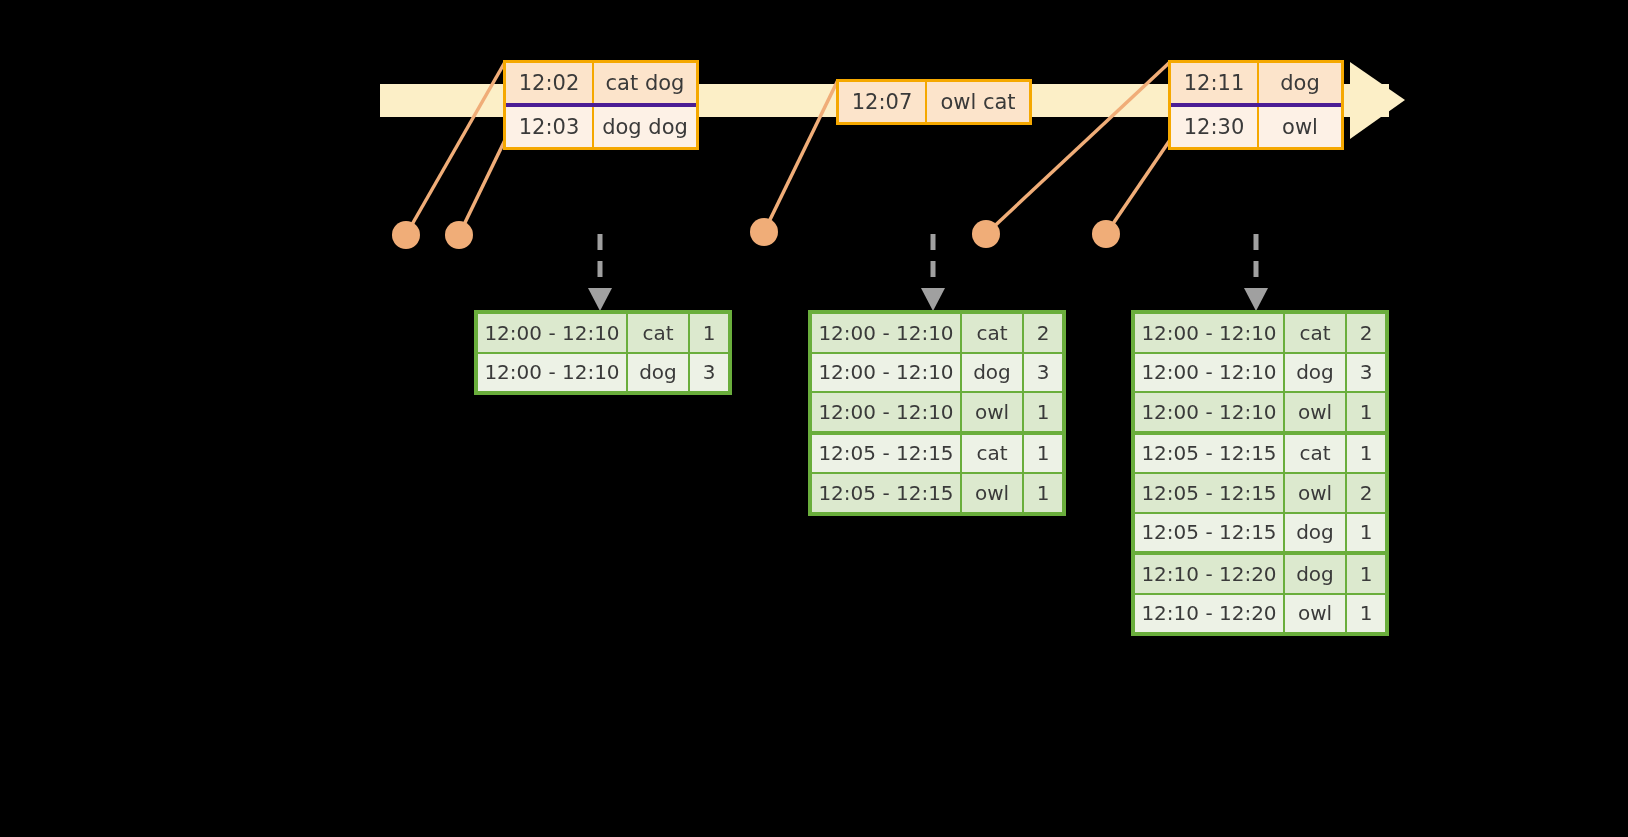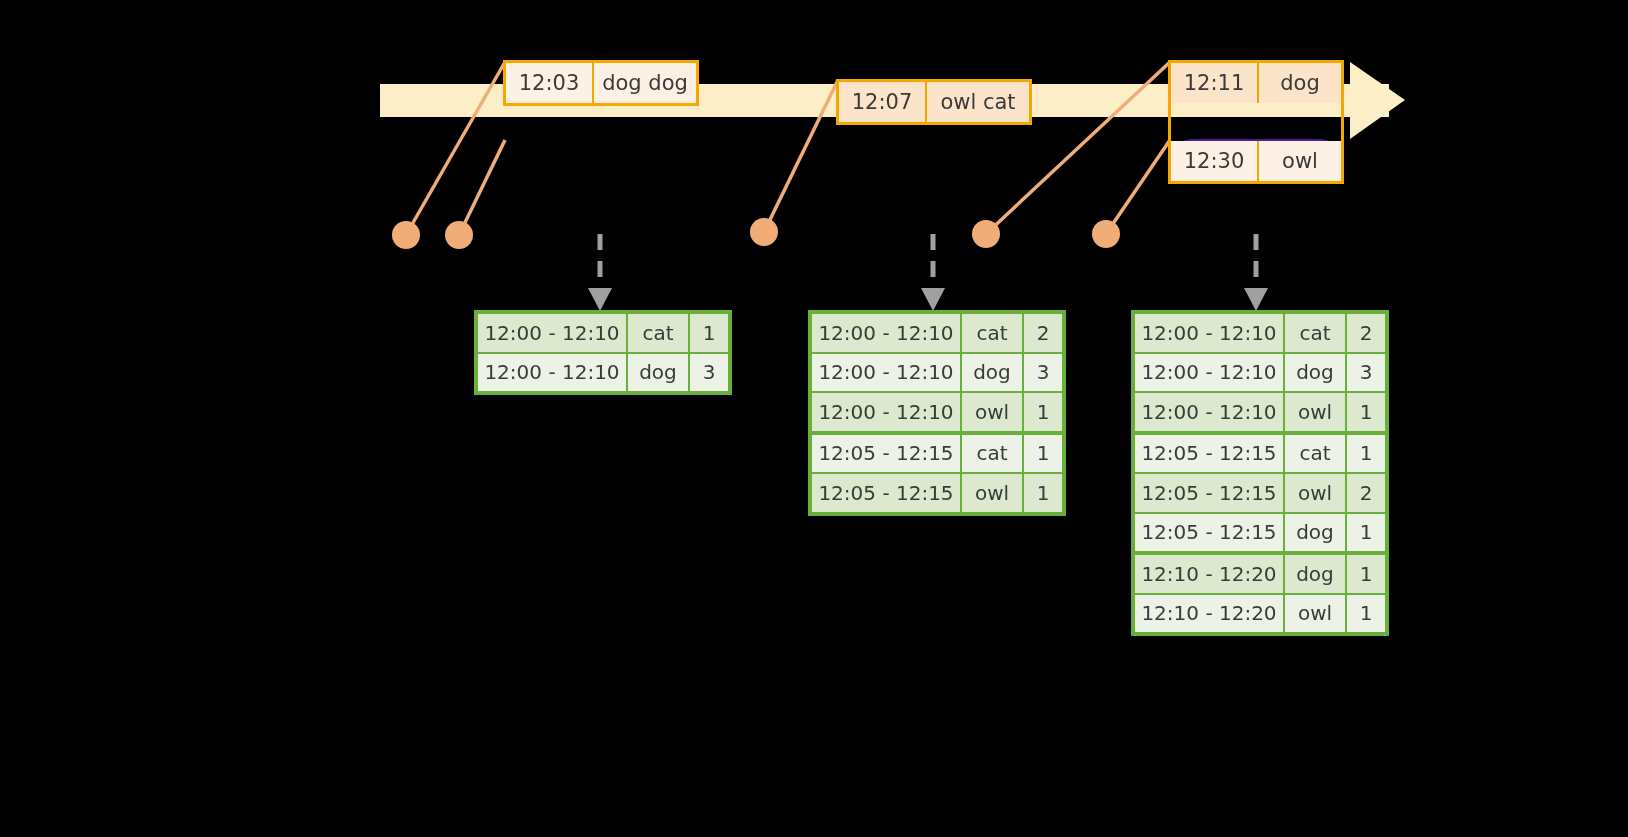--- a/index.html
+++ b/index.html
@@ -37,22 +37,21 @@
     display: flex;
     flex-direction: column;
     z-index: 5;
   }
   .event-row {
     display: flex;
     flex-direction: row;
     height: 40px;
   }
   .event-row + .event-row {
-    border-top: 2px solid #4c1d95;
-    border-radius: 21px;
+    border-top: 4px solid #4c1d95;
   }
   .event-cell {
     display: flex;
     align-items: center;
     justify-content: center;
     color: #3a3a3a;
     font-size: 21px;
     box-sizing: border-box;
     white-space: nowrap;
   }
@@ -135,34 +134,38 @@
         <polygon points="921,288 945,288 933,311" stroke="none"></polygon>
       </g>
       <g>
         <line x1="1256" y1="234" x2="1256" y2="288" stroke-dasharray="16 11"></line>
         <polygon points="1244,288 1268,288 1256,311" stroke="none"></polygon>
       </g>
     </g>
   </svg>
 
   <div class="event-box" style="left:503px; top:60px; width:196px;">
+    <div class="event-row shade-a">
+      <div class="event-cell time">12:02</div>
+      <div class="event-cell payload">cat dog</div>
+    </div>
     <div class="event-row shade-b">
       <div class="event-cell time">12:03</div>
       <div class="event-cell payload">dog dog</div>
     </div>
   </div>
 
   <div class="event-box" style="left:836px; top:79px; width:196px;text-align:center;">
     <div class="event-row shade-a">
       <div class="event-cell time">12:07</div>
       <div class="event-cell payload">owl cat</div>
     </div>
   </div>
 
-  <div class="event-box" style="left:1168px; top:60px; width:176px;gap:36px;">
+  <div class="event-box" style="left:1168px; top:60px; width:176px;">
     <div class="event-row shade-a">
       <div class="event-cell time">12:11</div>
       <div class="event-cell payload">dog</div>
     </div>
     <div class="event-row shade-b">
       <div class="event-cell time">12:30</div>
       <div class="event-cell payload">owl</div>
     </div>
   </div>
 

